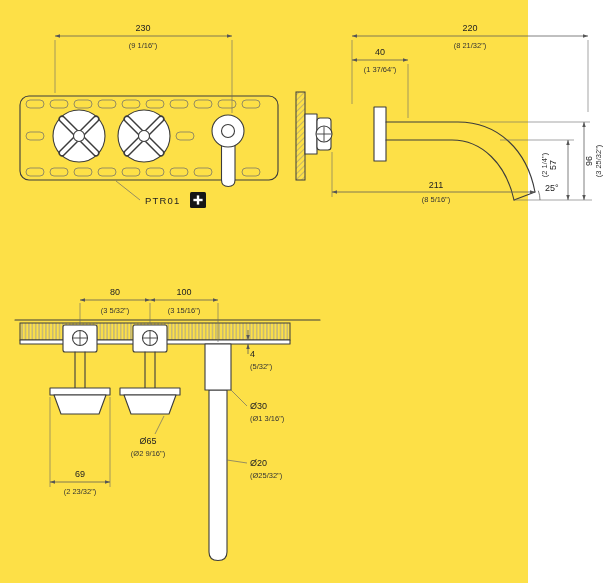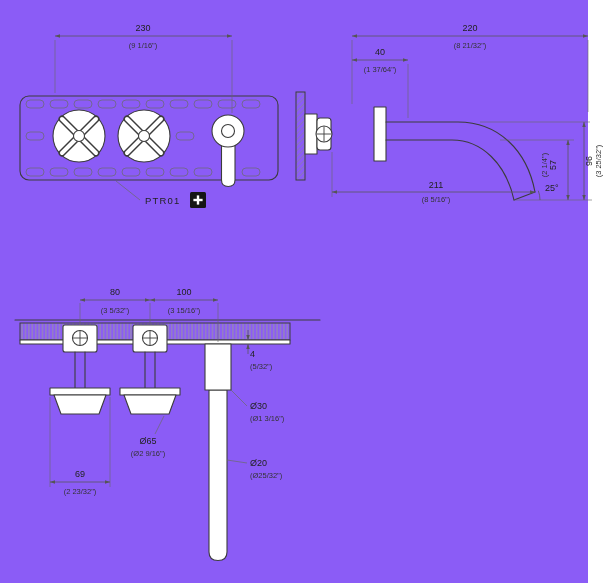--- a/index.html
+++ b/index.html
@@ -1,16 +1,16 @@
 <!DOCTYPE html>
 <html><head>
 <meta charset="utf-8">
 <style>
   html,body{margin:0;padding:0;background:#fff;}
-  #canvas{width:588px;height:583px;background:#8b5cf6;position:relative;font-family:"Liberation Sans",sans-serif;}
+  #canvas{width:528px;height:583px;background:#fde047;position:relative;font-family:"Liberation Sans",sans-serif;}
   svg{display:block;}
   .obj{fill:none;stroke:#3c3c3c;stroke-width:1.1;stroke-linejoin:round;stroke-linecap:round;}
   .objf{fill:#fff;stroke:#3c3c3c;stroke-width:1.1;stroke-linejoin:round;}
   .thin{fill:none;stroke:#6a6a6a;stroke-width:.7;}
   .dim{fill:none;stroke:#555;stroke-width:.75;}
   .ext{fill:none;stroke:#6a6a6a;stroke-width:.6;}
   .mm{font:9px "Liberation Sans",sans-serif;fill:#222;}
   .in{font:7.5px "Liberation Sans",sans-serif;fill:#333;}
   .lbl{font:9.5px "Liberation Sans",sans-serif;fill:#222;letter-spacing:1.2px;}
   .spokeD{stroke:#3c3c3c;stroke-width:7;stroke-linecap:round;}

